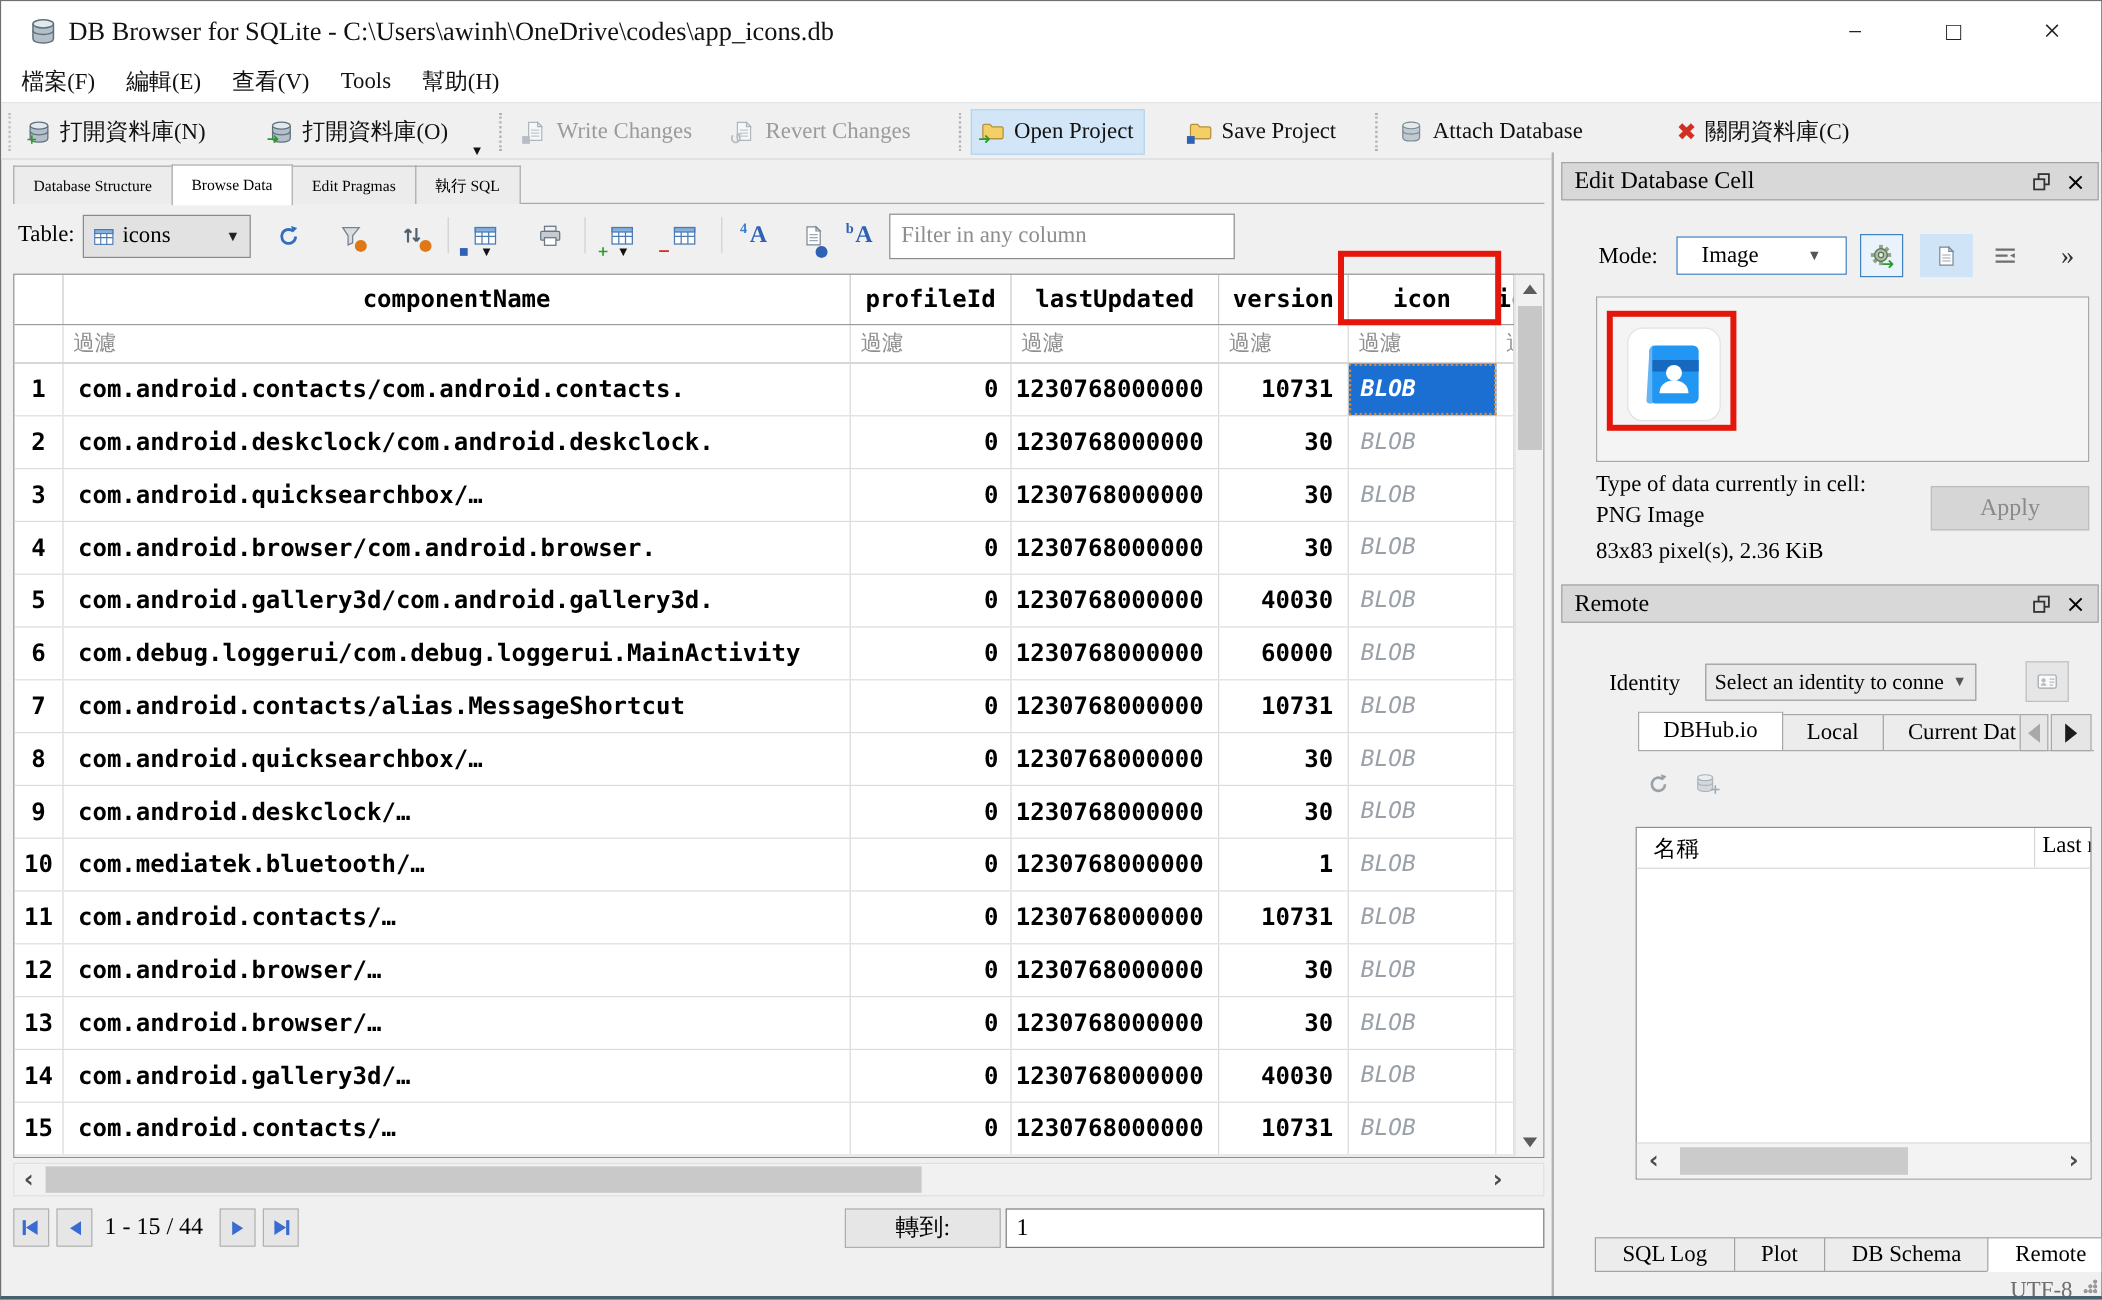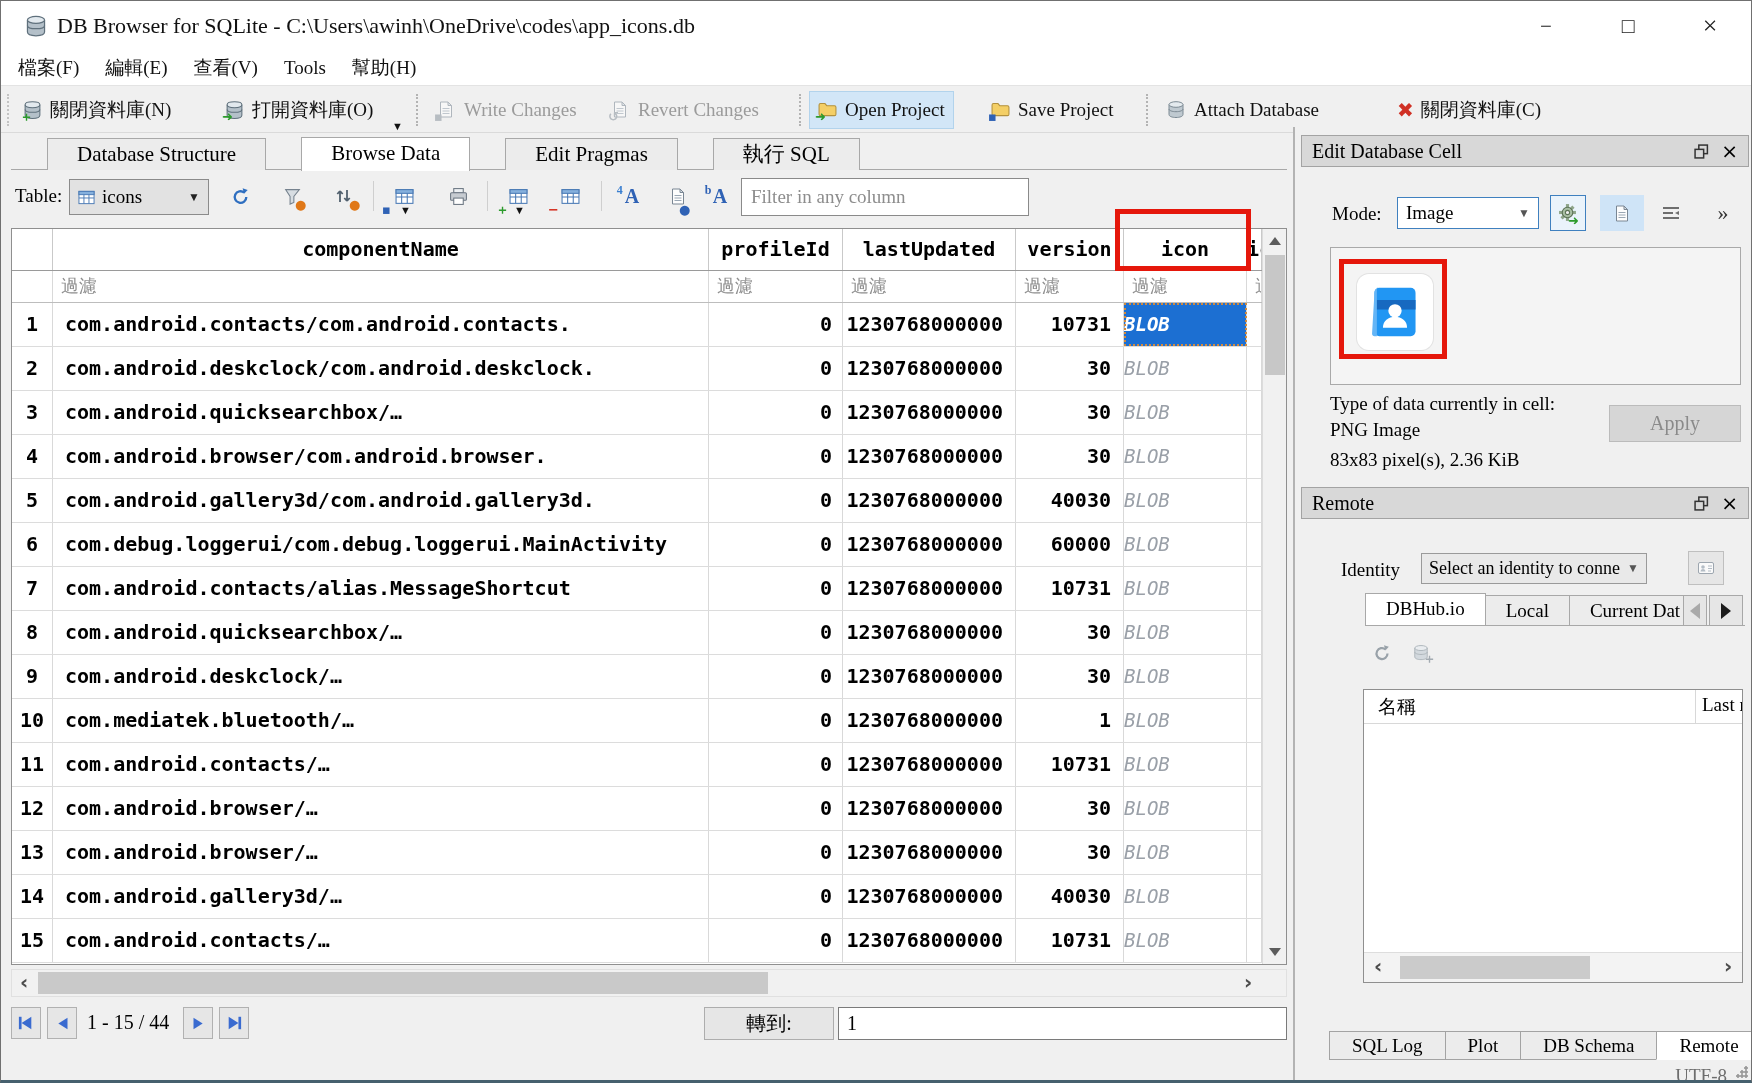--- a/index.html
+++ b/index.html
@@ -34,23 +34,23 @@
            left:-3px; bottom:-3px; font-family:"DejaVu Sans", sans-serif; }
   .badge.green { color:#2c9b2c; } .badge.red { color:#d42c1d; } .badge.blue { color:#2f62b5; }
   .badge.gray { color:#8a949e; }
   .drop-arrow { font-size:12px; color:#222; }
   .under-arrow { position:absolute; font-size:11px; color:#111; }
   .close-x { color:#d03024; font-weight:bold; font-size:20px; font-family:"DejaVu Sans",sans-serif; }
 
   
   .tabbar { position:absolute; left:10px; top:136px; width:1276px; height:33px;
             border-bottom:1px solid #a8a8a8; }
-  .tab { position:relative; display:inline-block; height:32px; line-height:31px; padding:0 29px;
-         background:#ececec; border:1px solid #a8a8a8; border-bottom:none; font-size:21px;
-         margin-right:-1px; top:1px;margin-left:36px; }
+  .tab { position:relative; display:inline-block; height:32px; line-height:31px; padding:0 16px;
+         background:#ececec; border:1px solid #a8a8a8; border-bottom:none; font-size:13px;
+         margin-right:-1px; top:1px; }
   .tab.active { background:#fff; height:34px; top:0; z-index:2; }
 
   
   .controls { position:absolute; left:10px; top:170px; width:1276px; height:52px; font-size:19px; }
   .ctl-label { position:absolute; left:4px; top:14px; }
   .combo { position:absolute; left:58px; top:8px; width:140px; height:36px; background:#e2e2e2;
            border:1px solid #8b8b8b; display:flex; align-items:center; gap:7px; padding:0 8px; }
   .combo .drop-arrow { margin-left:auto; }
   .icon-btn { position:absolute; top:8px; width:38px; height:34px; display:flex;
               align-items:center; justify-content:center; }
@@ -66,21 +66,21 @@
   .grid { position:absolute; left:10px; top:227px; width:1276px; height:737px; background:#fff;
           border:1px solid #8f8f8f; display:flex; }
   .grid-main { width:1250px; overflow:hidden; }
   .hdr, .frow, .grid-row { display:flex; width:1250px; }
   .cell { border-right:1px solid #d9d9d9; overflow:hidden; white-space:nowrap; }
   .c-num   { width:41px;  text-align:center; }
   .c-name  { width:656px; padding-left:12px; }
   .c-prof  { width:134px; text-align:right; padding-right:10px; }
   .c-upd   { width:173px; text-align:right; padding-right:12px; }
   .c-ver   { width:108px; text-align:right; padding-right:12px; }
-  .c-icon  { width:123px; }
+  .c-icon  { width:123px; padding-left:10px; }
   .c-extra { flex:1; padding-left:6px; }
   .hdr { height:42px; border-bottom:1px solid #9a9a9a;
          font-family:"DejaVu Sans Mono", monospace; font-weight:bold; font-size:20px; }
   .hdr .cell { border-right:1px solid #c9c9c9; line-height:41px; text-align:center; padding:0; }
   .frow { height:32px; border-bottom:1px solid #bdbdbd; font-size:18px; color:#8f8f8f; }
   .frow .cell { line-height:31px; text-align:left; padding-left:8px; }
   .grid-row { height:44px; border-bottom:1px solid #dcdcdc;
               font-family:"DejaVu Sans Mono", monospace; font-weight:bold; font-size:20px; }
   .grid-row .cell { line-height:43px; }
   .blob { color:#9aa0a8; font-style:italic; font-weight:normal; font-size:19px; }
@@ -118,21 +118,21 @@
   .redbox { position:absolute; border:5px solid #e5170b; z-index:9; pointer-events:none; }
 
   
   .panel { position:absolute; left:1292px; top:126px; width:460px; height:957px;
            border-left:2px solid #b3b3b3; background:#f0f0f0; font-size:19px; }
   .dock-title { position:absolute; left:6px; width:448px; height:32px; background:#d8d8d8;
                 border:1px solid #a3a3a3; display:flex; align-items:center; padding:0 10px; font-size:20px;justify-content:flex-end; }
   .dock-btns { margin-left:auto; display:flex; gap:12px; align-items:center; }
   .mode-label { position:absolute; left:37px; top:76px; }
   .mode-select { position:absolute; left:102px; top:70px; width:142px; height:32px; background:#fff;
-                 border:1px solid #3f80bf; display:flex; align-items:center; padding:0 8px; }
+                 border:1px solid #3f80bf; display:flex; align-items:center; padding:0 20px; }
   .mode-select .drop-arrow { margin-left:auto; color:#555; }
   .sq-btn { position:absolute; top:68px; width:36px; height:36px; display:flex; align-items:center;
             justify-content:center; }
   .sq-btn.focus { border:1px solid #3f80bf; background:#eaf3fb; }
   .sq-btn.activebg { background:#cfe4f7; width:44px; }
   .chev2 { font-size:22px; color:#333; }
   .preview { position:absolute; left:35px; top:120px; width:411px; height:138px;
              border:1px solid #a9a9a9; background:#f4f4f4; }
   .app-card { position:absolute; left:62px; top:147px; width:76px; height:76px; background:#fff;
               border-radius:12px; box-shadow:0 0 0 1px #e2e2e2; display:flex; align-items:center;
@@ -273,21 +273,21 @@
     </div>
 
   <div class="toolbar">
     <span class="thandle"></span>
     <div class="tbtn" style="left:14px;">
       <span class="ticon">
         <svg width="19" height="20" viewBox="0 0 18 19">
             <use href="#i-cyl"></use>
           </svg><span class="badge green">＋</span>
       </span>
-      <span>關閉資料庫(N)</span>
+      <span>打開資料庫(N)</span>
     </div>
     <div class="tbtn" style="left:216px;">
       <span class="ticon">
         <svg width="19" height="20" viewBox="0 0 18 19">
             <use href="#i-cyl"></use>
           </svg><span class="badge green">➜</span>
       </span>
       <span>打開資料庫(O)</span>
       <span class="under-arrow" style="left:175px; top:29px;">▼</span>
     </div>

